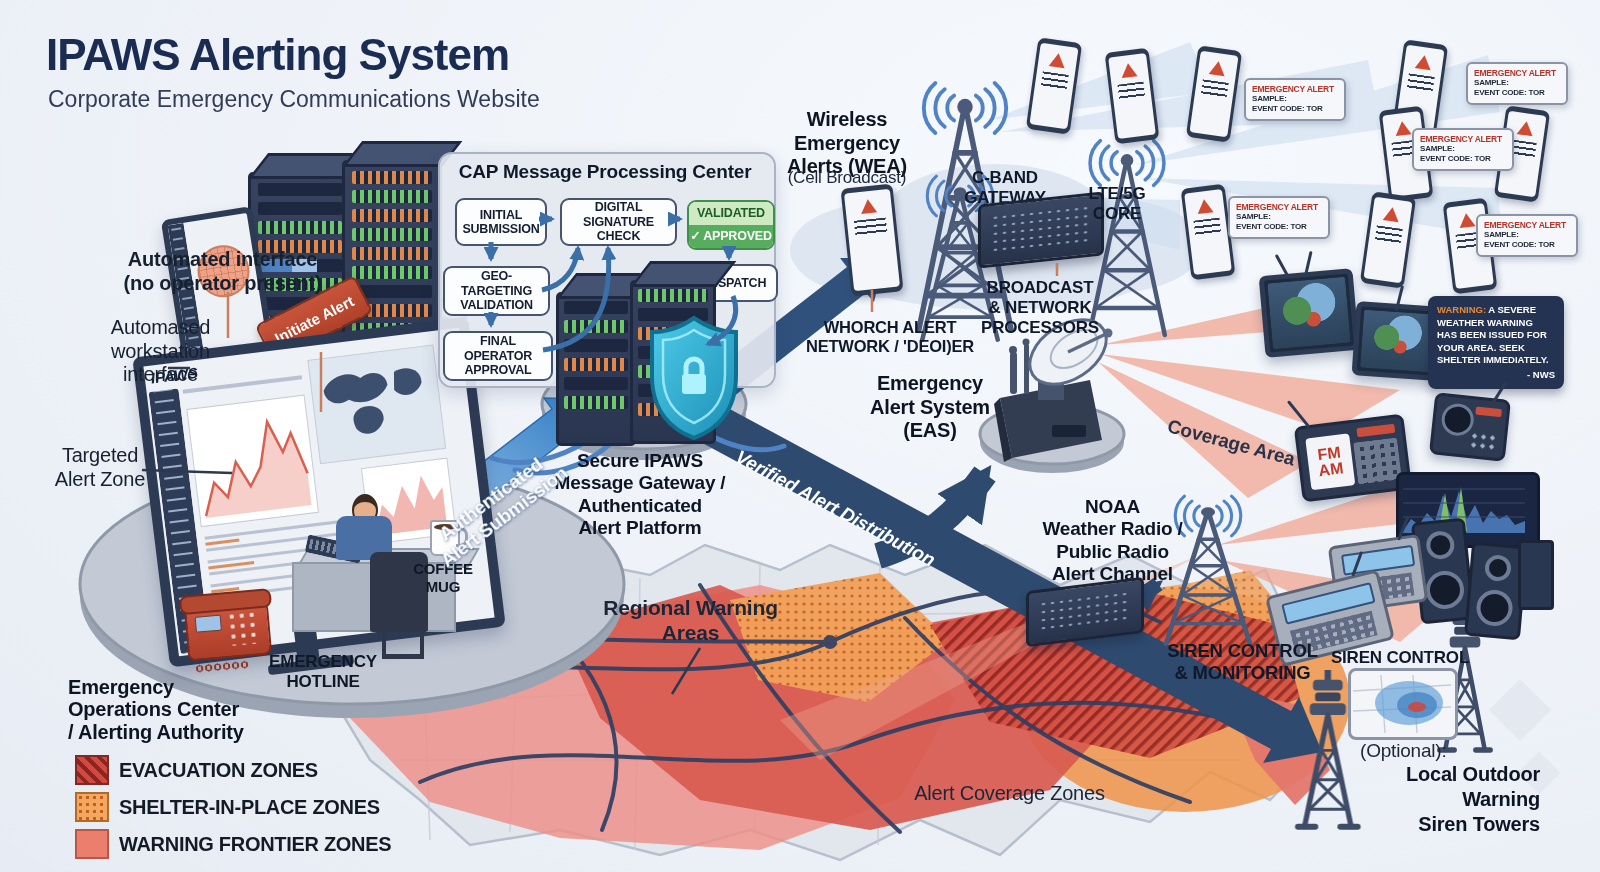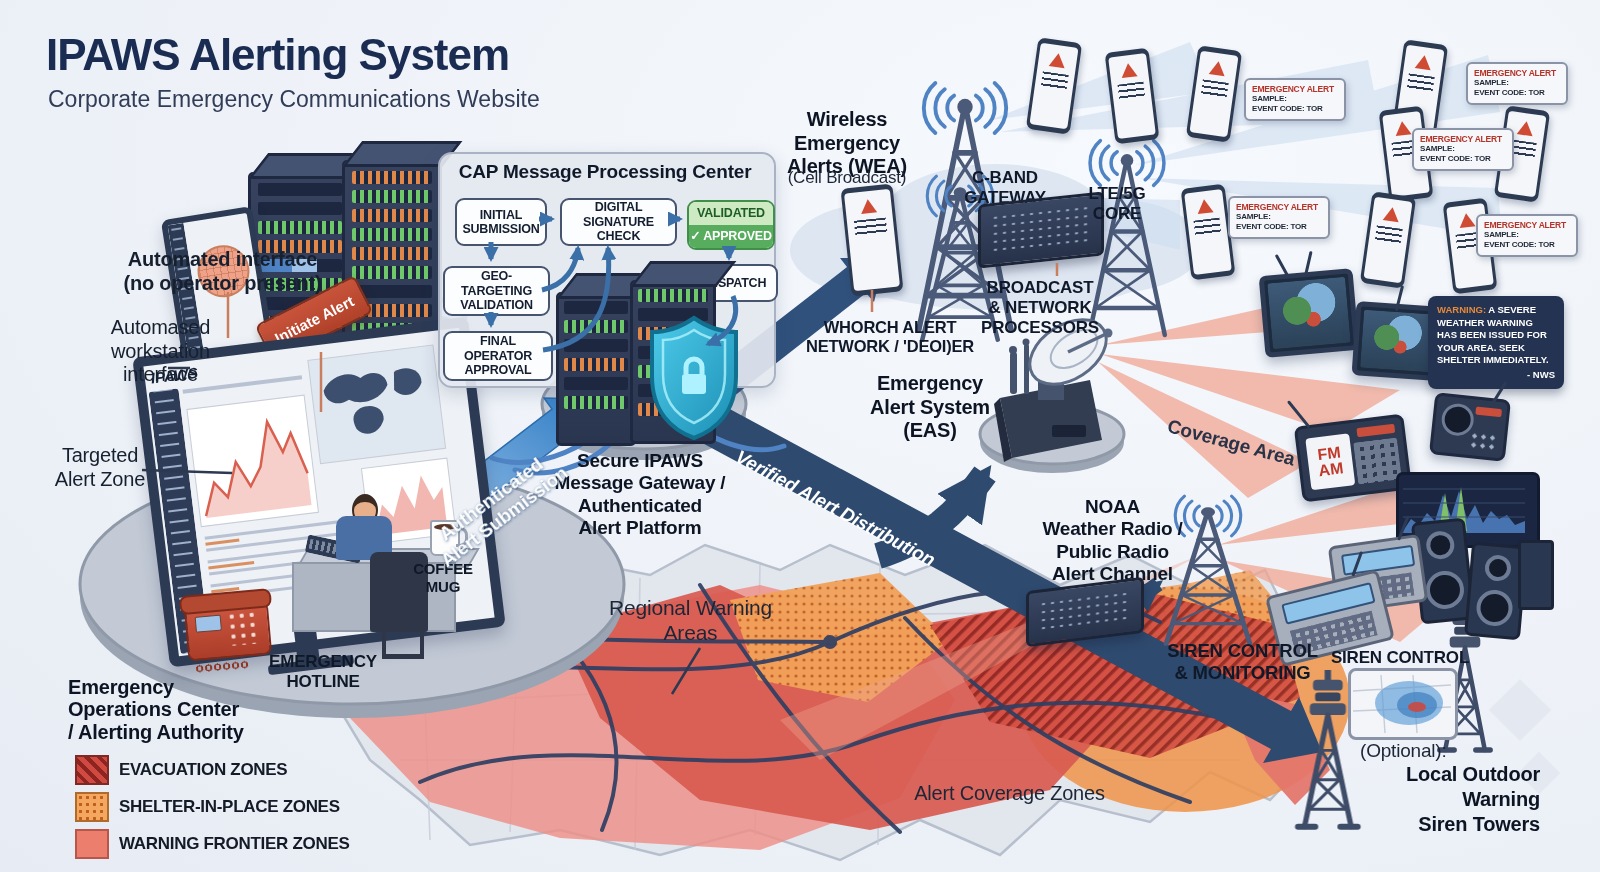--- a/index.html
+++ b/index.html
@@ -62,21 +62,21 @@
         background:repeating-linear-gradient(#55607a 0 4px,transparent 4px 8px),repeating-linear-gradient(90deg,#55607a 0 5px,transparent 5px 9px);opacity:.85;}
   .switchbox{position:absolute;background:linear-gradient(#3a4763,#27324a);border:3px solid #1c2438;border-radius:6px;
         box-shadow:0 6px 10px rgba(25,35,60,.35);}
   .ports{position:absolute;inset:8px 10px;background:radial-gradient(#9fb0c8 1.4px,transparent 1.6px);background-size:9px 8px;opacity:.9;}
   .mappanel{position:absolute;background:#f3f5f8;border:3px solid #8a94a6;border-radius:8px;overflow:hidden;}
   .legend-row{display:flex;align-items:center;gap:10px;margin-bottom:7px;}
   .sw{width:30px;height:26px;border:2px solid #7e2a24;flex:0 0 auto;}
   .sw-evac{background:repeating-linear-gradient(45deg,#d14a42 0 5px,#8e241f 5px 9px);}
   .sw-shelter{background-color:#f6a75f;background-image:radial-gradient(#bc5f1e 1.4px,transparent 1.6px);background-size:7px 7px;border-color:#b06a2a;}
   .sw-warn{background:#ec7e6e;border-color:#b8564a;}
-  .legend-lbl{font-weight:bold;font-size:17px;color:#141b26;letter-spacing:-0.3px;text-align:center;}
+  .legend-lbl{font-weight:bold;font-size:20px;color:#141b26;letter-spacing:-0.3px;text-align:center;}
   .mug{position:absolute;width:26px;height:32px;background:#fdfdfe;border:2px solid #9aa3b2;border-radius:3px 3px 6px 6px;}
   .mug::before{content:"";position:absolute;right:-10px;top:5px;width:9px;height:14px;border:3px solid #9aa3b2;border-left:none;border-radius:0 8px 8px 0;}
   .mug::after{content:"";position:absolute;left:2px;top:2px;right:2px;height:6px;background:#5a3825;border-radius:50%;}
   .deskp{position:absolute;background:#c7cdd8;border:2px solid #8f99a8;}
   .stand{position:absolute;background:#2c3a54;}
 </style>
 </head>
 <body>
 
 <div id="canvas">
@@ -613,21 +613,21 @@
       <ellipse cx="66" cy="34" rx="20" ry="13" fill="#3f7fc0" opacity=".7"></ellipse>
       <ellipse cx="66" cy="36" rx="9" ry="5" fill="#c0504d"></ellipse>
     </svg>
   </div>
 
   <div class="lbl pre lbl-reg" style="left:1360px;top:740px;width:170px;font-size:19px;font-weight:normal;text-align:left">(Optional):</div>
   <div class="lbl pre" style="left:1360px;top:762px;width:180px;font-size:20px;text-align:right;line-height:1.25;color:#0d1524">Local Outdoor
 Warning
 Siren Towers</div>
 
-  <div class="lbl pre lbl-reg" style="left:598px;top:596px;width:185px;font-size:21px;font-weight:normal">Regional Warning
+  <div class="lbl pre lbl-reg" style="left:598px;top:596px;width:185px;font-size:21px;font-weight:bold">Regional Warning
 Areas</div>
   <div class="lbl lbl-reg" style="left:912px;top:782px;width:195px;font-size:20px;font-weight:normal">Alert Coverage Zones</div>
 
   <svg class="abs" width="1600" height="872" style="left:0;top:0;pointer-events:none">
     <defs>
       <marker id="mb" viewBox="0 0 4 4" refX="3.2" refY="2" markerWidth="3" markerHeight="3" orient="auto">
         <path d="M0,0 L4,2 L0,4 z" fill="#3a6fa8"></path>
       </marker>
     </defs>
     <g fill="none" stroke="#3a6fa8" stroke-width="5">

